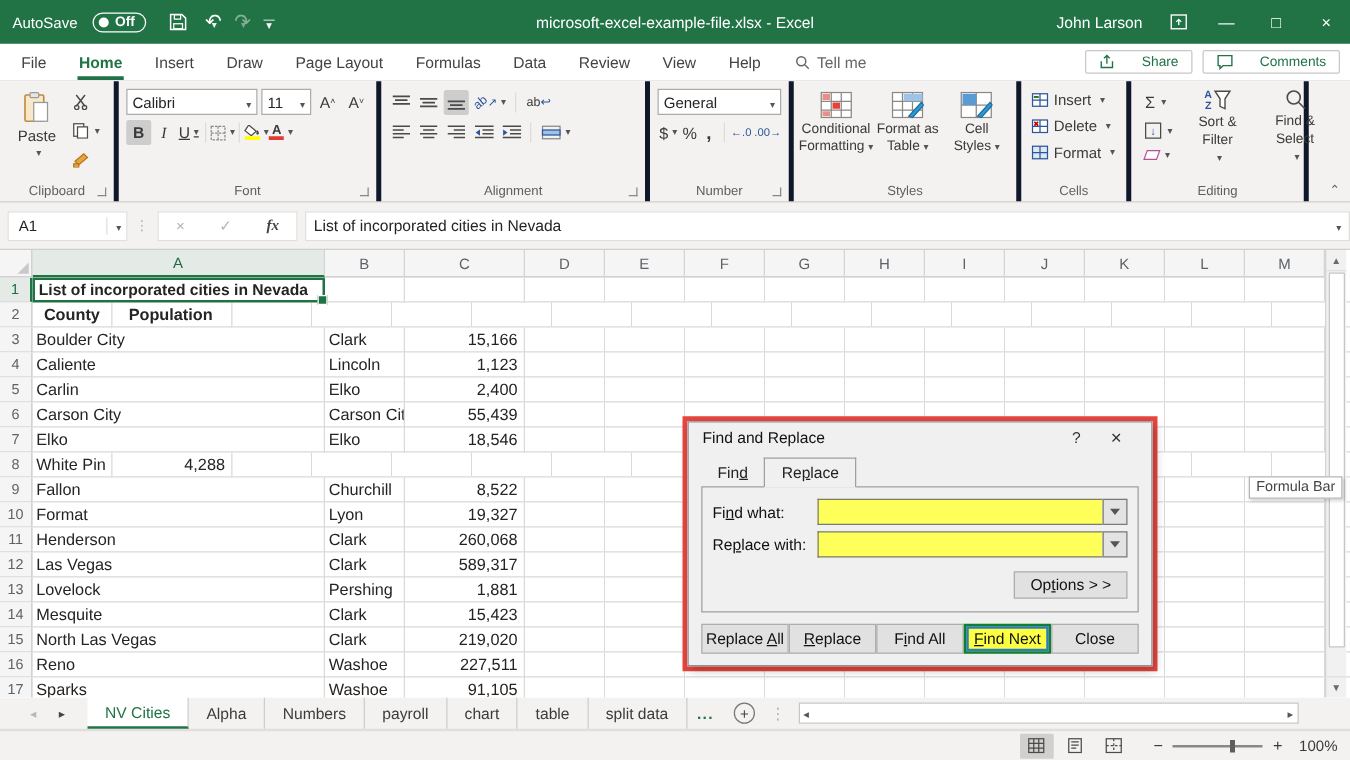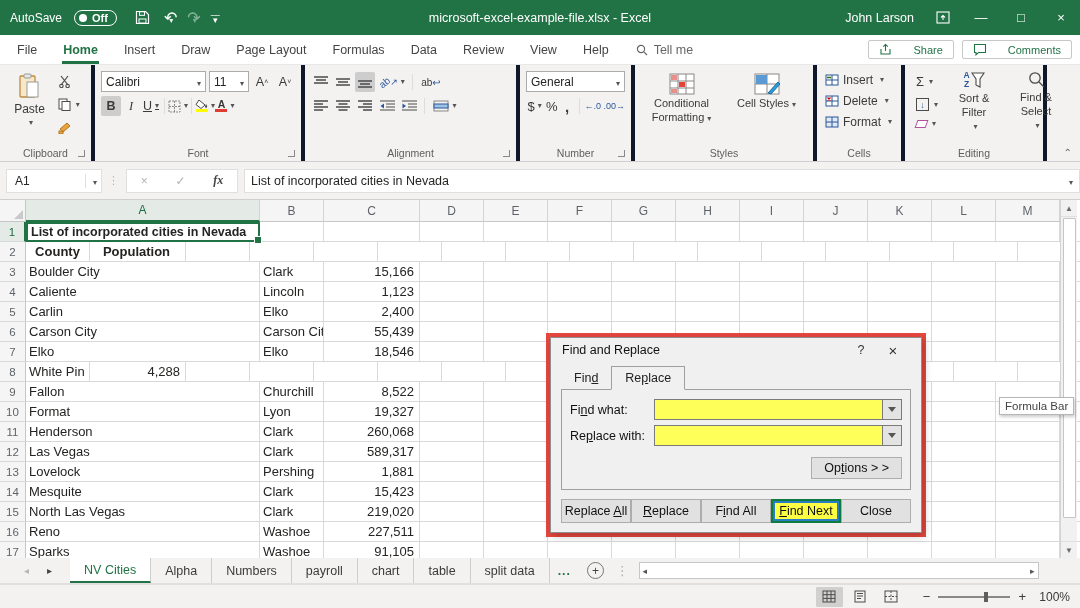--- a/index.html
+++ b/index.html
@@ -78,21 +78,21 @@
   .c{border-right:1px solid #d9d9d9;border-bottom:1px solid #d9d9d9;font-size:13px;display:flex;align-items:center;padding:0 3px;white-space:nowrap;overflow:hidden}
   .cA{width:234px}.cB{width:64px}.cC{width:96px;justify-content:flex-end;padding-right:5px}
   .rest{flex:1;border-bottom:1px solid #d9d9d9;background:repeating-linear-gradient(90deg,transparent 0 63px,#d9d9d9 63px 64px)}
   .hdrcell{justify-content:center;font-weight:bold}
   .a1{font-weight:bold;border:2px solid #217346;position:relative;font-size:12.5px;overflow:visible;z-index:3;background:#fff}
   .a1::after{content:"";position:absolute;right:-4px;bottom:-4px;width:6px;height:6px;background:#217346;border:1px solid #fff}
   .vscroll{position:absolute;top:0;bottom:0;left:1060px;width:17px;background:#f1f1f1;border-left:1px solid #d4d4d4}
   .varrow{height:17px;display:flex;align-items:center;justify-content:center;font-size:8px;color:#6b6b6b;border-bottom:1px solid #e0e0e0}
   .varrow.bot{position:absolute;bottom:0;left:0;right:0;border-top:1px solid #e0e0e0;border-bottom:none}
   .vthumb{position:absolute;top:18px;left:2px;width:13px;height:300px;background:#fff;border:1px solid #c6c6c6;border-radius:1px}
-  .tooltip{position:absolute;left:999px;top:197px;background:#fff;border:1px solid #b6b6b6;box-shadow:1px 2px 3px rgba(0,0,0,.2);font-size:11.5px;color:#444;padding:2px 5px;z-index:40;white-space:nowrap}
+  .tooltip{position:absolute;left:999px;top:181px;background:#fff;border:1px solid #b6b6b6;box-shadow:1px 2px 3px rgba(0,0,0,.2);font-size:11.5px;color:#444;padding:2px 5px;z-index:40;white-space:nowrap}
 
   
   .annot{position:absolute;left:546px;top:333px;width:380px;height:204px;border:4px solid #e8473f;z-index:30}
   .dialog{width:100%;height:100%;background:#f0f0f0;border:1px solid #8f8f8f;box-shadow:2px 3px 8px rgba(0,0,0,.25);display:flex;flex-direction:column;font-size:12.5px}
   .dtitle{height:28px;display:flex;align-items:center;padding:0 11px;color:#111}
   .dtitle .help{margin-left:auto;width:30px;text-align:center;color:#333}
   .dtitle .x{width:34px;text-align:center;font-size:15px;color:#333}
   .dtabs{display:flex;margin:4px 10px 0;position:relative;z-index:2}
   .dtab{padding:3px 13px;margin-top:2px;color:#222}
   .dtab.active{background:#f0f0f0;border:1px solid #9f9f9f;border-bottom:1px solid #f0f0f0;margin-top:0;margin-bottom:-1px;padding:4px 13px}
@@ -412,20 +412,29 @@
     <div class="gbody" style="justify-content:space-around">
       <div class="stylebtn">
         <svg width="26" height="22" viewBox="0 0 26 22">
             <rect x="1" y="1" width="24" height="20" fill="#fff" stroke="#8a8886"></rect>
             <path d="M1 8h24M1 15h24M9 1v20M17 1v20" stroke="#8a8886"></path>
             <rect x="2" y="2" width="6" height="5" fill="#e88f8a"></rect>
             <rect x="10" y="9" width="6" height="5" fill="#e8413a"></rect>
             <rect x="2" y="16" width="6" height="4" fill="#e88f8a"></rect>
           </svg>
         <span class="dd">Conditional Formatting</span>
+      </div>
+      <div class="stylebtn">
+        <svg width="26" height="22" viewBox="0 0 26 22">
+            <rect x="1" y="1" width="24" height="20" fill="#fff" stroke="#8a8886"></rect>
+            <path d="M1 8h24M1 15h24M9 1v20M17 1v20" stroke="#8a8886"></path>
+            <rect x="10" y="2" width="15" height="6" fill="#9dc3e6"></rect>
+            <path d="M14 20L24 9l2 2-9 10z" fill="#2e9bd6" stroke="#1d6fa3"></path>
+          </svg>
+        <span class="dd">Format as Table</span>
       </div>
       <div class="stylebtn">
         <svg width="26" height="22" viewBox="0 0 26 22">
             <rect x="1" y="1" width="24" height="20" fill="#fff" stroke="#8a8886"></rect>
             <path d="M1 11h24M13 1v20" stroke="#8a8886"></path>
             <rect x="2" y="2" width="11" height="9" fill="#5b9bd5"></rect>
             <path d="M14 20L24 9l2 2-9 10z" fill="#2e9bd6" stroke="#1d6fa3"></path>
           </svg>
         <span class="dd">Cell Styles</span>
       </div>

